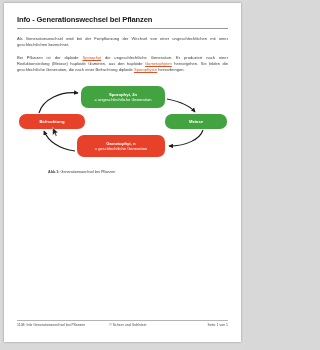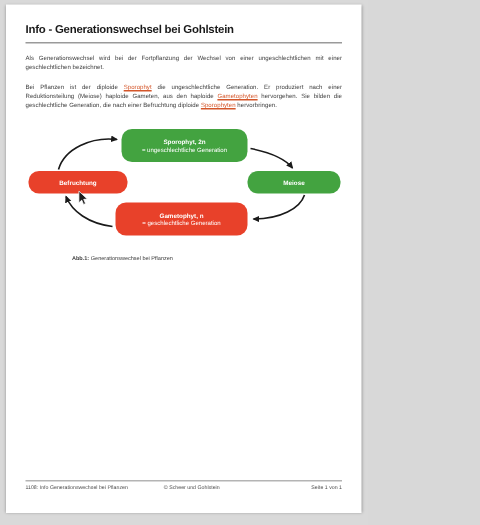--- a/index.html
+++ b/index.html
@@ -178,21 +178,21 @@
 </style>
 </head>
 <body>
 
 <div class="viewer">
 
   <div class="page">
 
     <div class="page-inner">
 
-      <h1 class="doc-title">Info - Generationswechsel bei Gohlstein</h1>
+      <h1 class="doc-title">Info - Generationswechsel bei Pflanzen</h1>
       <div class="title-rule"></div>
 
       <p class="para first">
         <span>Als Generationswechsel wird bei der Fortpflanzung der Wechsel von einer ungeschlechtlichen mit einer geschlechtlichen bezeichnet.</span>
       </p>
 
       <p class="para second">
         <span>Bei Pflanzen ist der diploide </span><span class="lnk">Sporophyt</span><span> die ungeschlechtliche Generation. Er produziert nach einer Reduktionsteilung (Meiose) haploide Gameten, aus den haploide </span><span class="lnk">Gametophyten</span><span> hervorgehen. Sie bilden die geschlechtliche Generation, die nach einer Befruchtung diploide </span><span class="lnk">Sporophyten</span><span> hervorbringen.</span>
       </p>
 

